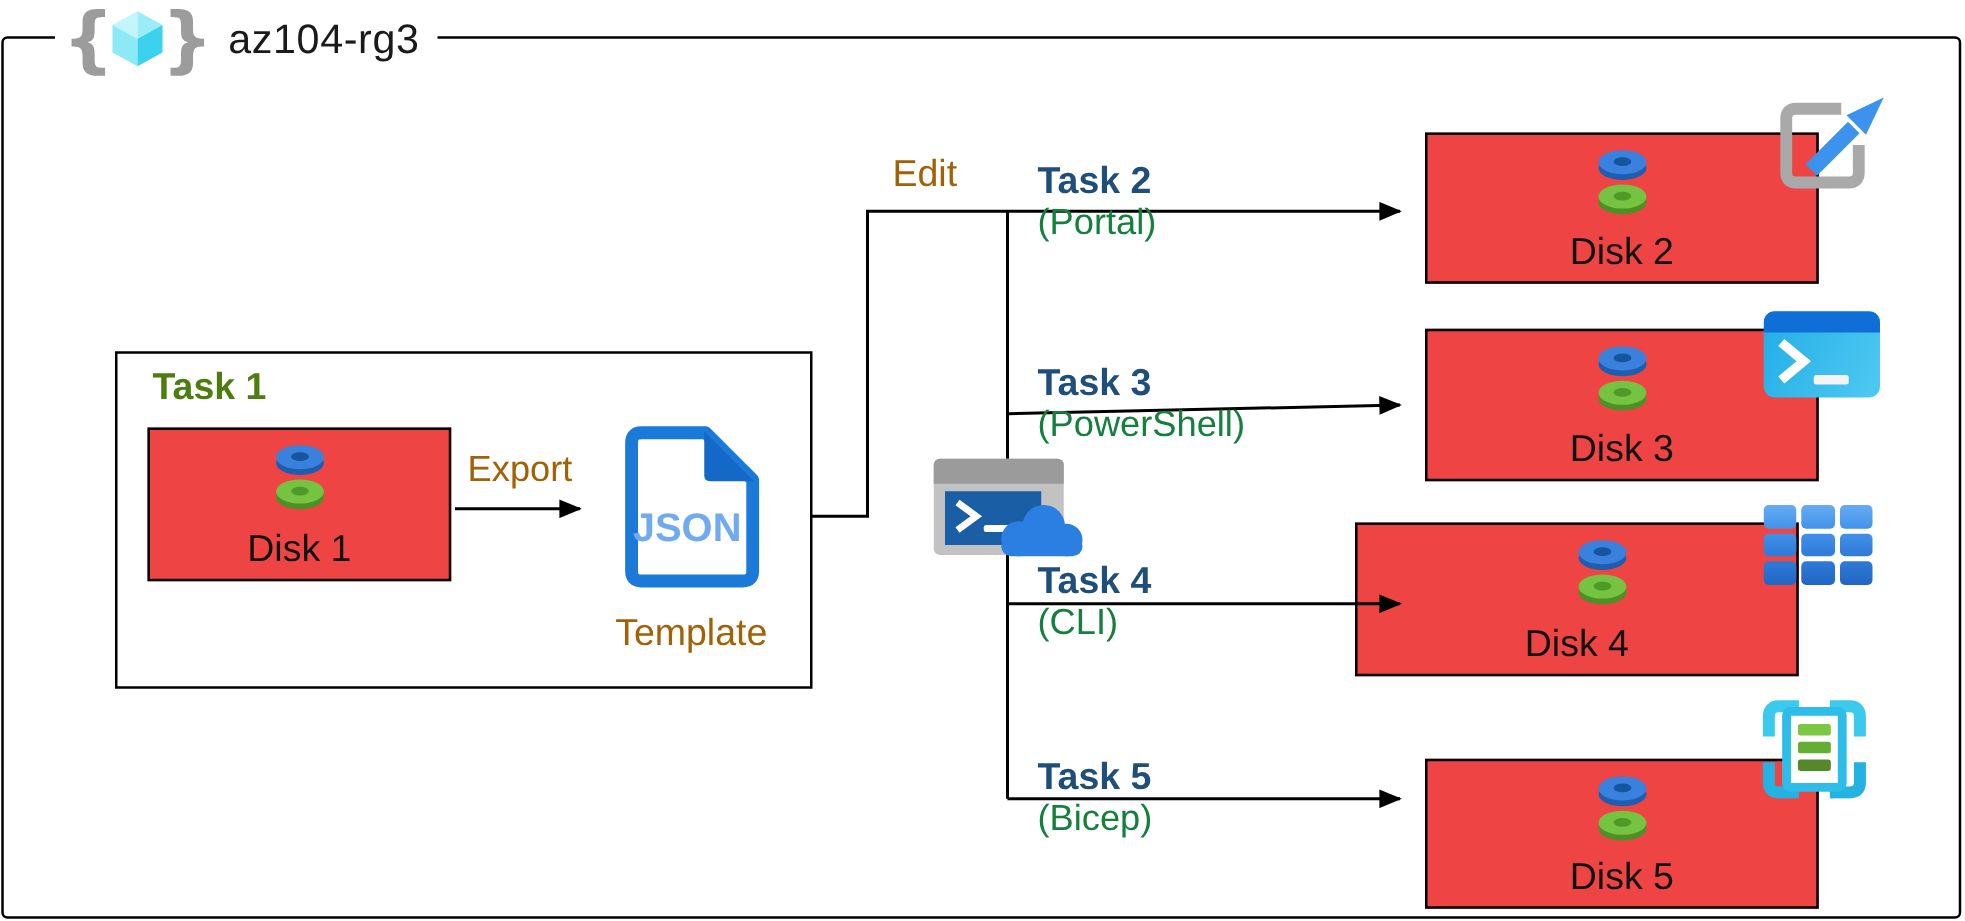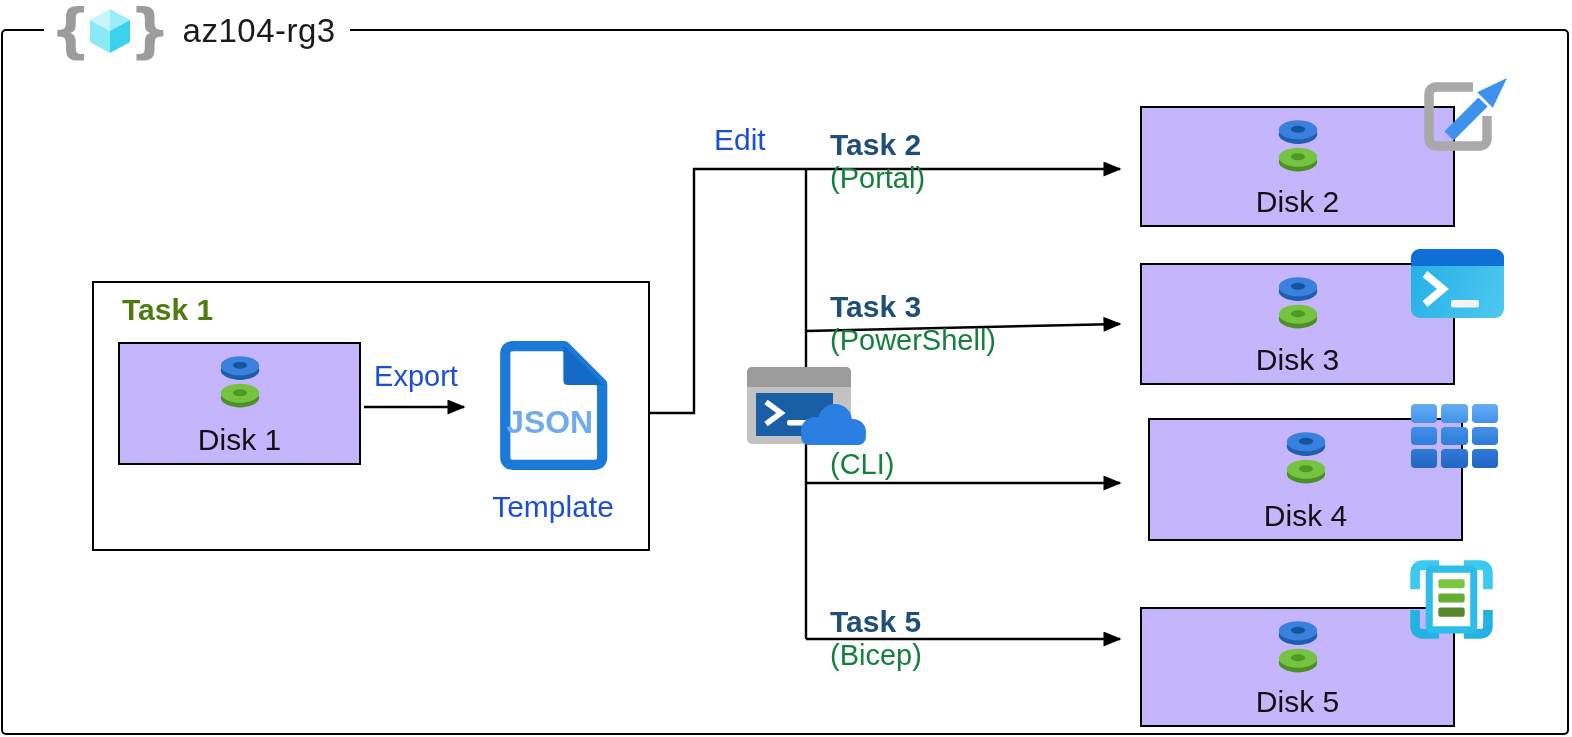--- a/index.html
+++ b/index.html
@@ -13,27 +13,27 @@
   .rg-header{position:absolute;left:44px;top:0;height:62px;display:flex;align-items:center;
              gap:12px;background:#fff;padding:0 14px 0 6px;z-index:5;}
   .rg-icon{display:flex;align-items:center;}
   .brace{font-size:58px;font-weight:600;color:#9c9c9c;line-height:58px;
          font-family:"DejaVu Sans", sans-serif;}
   .rg-title{font-size:33px;color:#1a1a1a;letter-spacing:0.5px;}
   
   .task1-box{position:absolute;left:92px;top:281px;width:554px;height:266px;
              border:2.5px solid #000;background:#fff;z-index:1;}
   .task-heading{font-size:30px;font-weight:700;color:#4d7c0f;}
-  .disk-box{position:absolute;background:#c4b5fd;border:2.5px solid #000;z-index:1;
+  .disk-box{position:absolute;background:#ef4444;border:2.5px solid #000;z-index:1;
             display:flex;flex-direction:column;align-items:center;}
   .disk-label{position:absolute;bottom:6px;left:0;width:100%;text-align:center;
               font-size:30px;color:#111;}
   .disk-icon{margin-top:10px;}
   
-  .lbl{position:absolute;z-index:3;font-size:29px;color:#1d4ed8;}
+  .lbl{position:absolute;z-index:3;font-size:29px;color:#a16207;}
   .task-col{position:absolute;left:830px;width:300px;z-index:3;}
   .task-col .t{font-size:30px;font-weight:700;color:#1f4e79;}
   .task-col .m{font-size:29px;color:#15803d;}
   
   .corner-icon{position:absolute;z-index:4;}
   .ps-icon{border-radius:9px;overflow:hidden;background:linear-gradient(115deg,#22aee6,#4fc9f1);}
   .ps-head{height:17px;background:#0f6fd6;}
   .cli-grid{display:grid;grid-template-columns:repeat(3,1fr);grid-template-rows:repeat(3,1fr);
             gap:4px;width:100%;height:100%;}
   .cli-cell{border-radius:4px;}
@@ -118,20 +118,21 @@
 
   <div class="task-col" style="top:128px;">
     <div class="t">Task 2</div>
     <div class="m">(Portal)</div>
   </div>
   <div class="task-col" style="top:290px;">
     <div class="t">Task 3</div>
     <div class="m">(PowerShell)</div>
   </div>
   <div class="task-col" style="top:448px;">
+    <div class="t">Task 4</div>
     <div class="m">(CLI)</div>
   </div>
   <div class="task-col" style="top:605px;">
     <div class="t">Task 5</div>
     <div class="m">(Bicep)</div>
   </div>
 
   <div class="cs">
     <div class="cs-head"></div>
     <div class="cs-term">
@@ -167,21 +168,21 @@
     <div class="disk-label">Disk 3</div>
   </div>
   <div class="corner-icon ps-icon" style="left:1411px;top:249px;width:93px;height:69px;">
     <div class="ps-head"></div>
     <svg width="80" height="46" style="display:block;margin-top:2px;">
       <polyline points="14,6 32,21 14,36" stroke="#fff" stroke-width="7.5" fill="none"></polyline>
       <rect x="40" y="32" width="28" height="7.5" rx="2" fill="#f4f4f4"></rect>
     </svg>
   </div>
 
-  <div class="disk-box" style="left:1148px;top:418px;width:311px;height:119px;">
+  <div class="disk-box" style="left:1084px;top:418px;width:311px;height:119px;padding-left:40px;">
     <svg class="disk-icon" width="50" height="56">
         <use href="#disk-stack"></use>
       </svg>
     <div class="disk-label">Disk 4</div>
   </div>
   <div class="corner-icon" style="left:1411px;top:404px;width:87px;height:64px;">
     <div class="cli-grid">
       <div class="cli-cell r1"></div>
         <div class="cli-cell r1"></div>
         <div class="cli-cell r1"></div>

